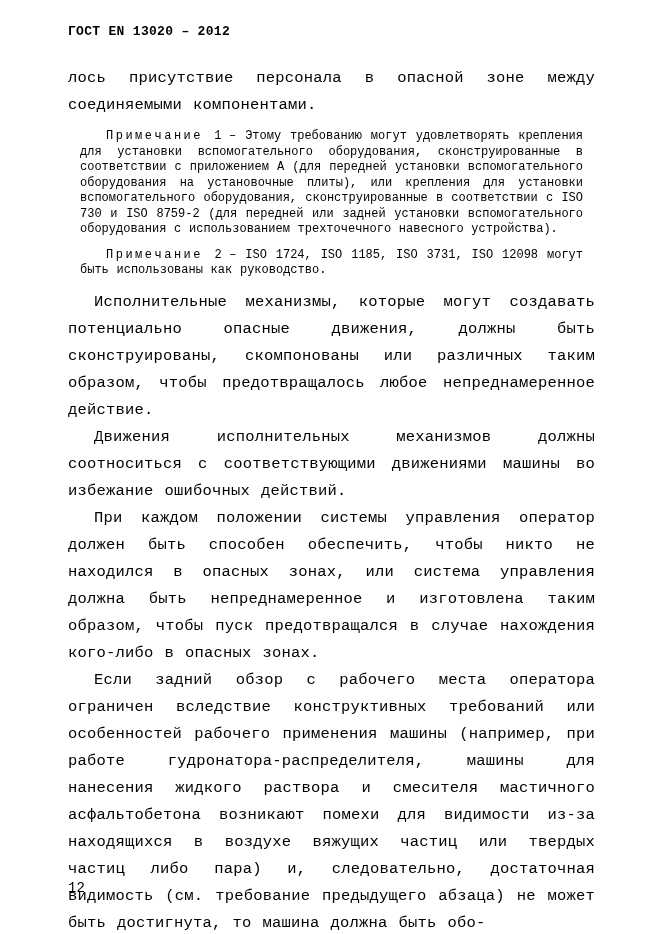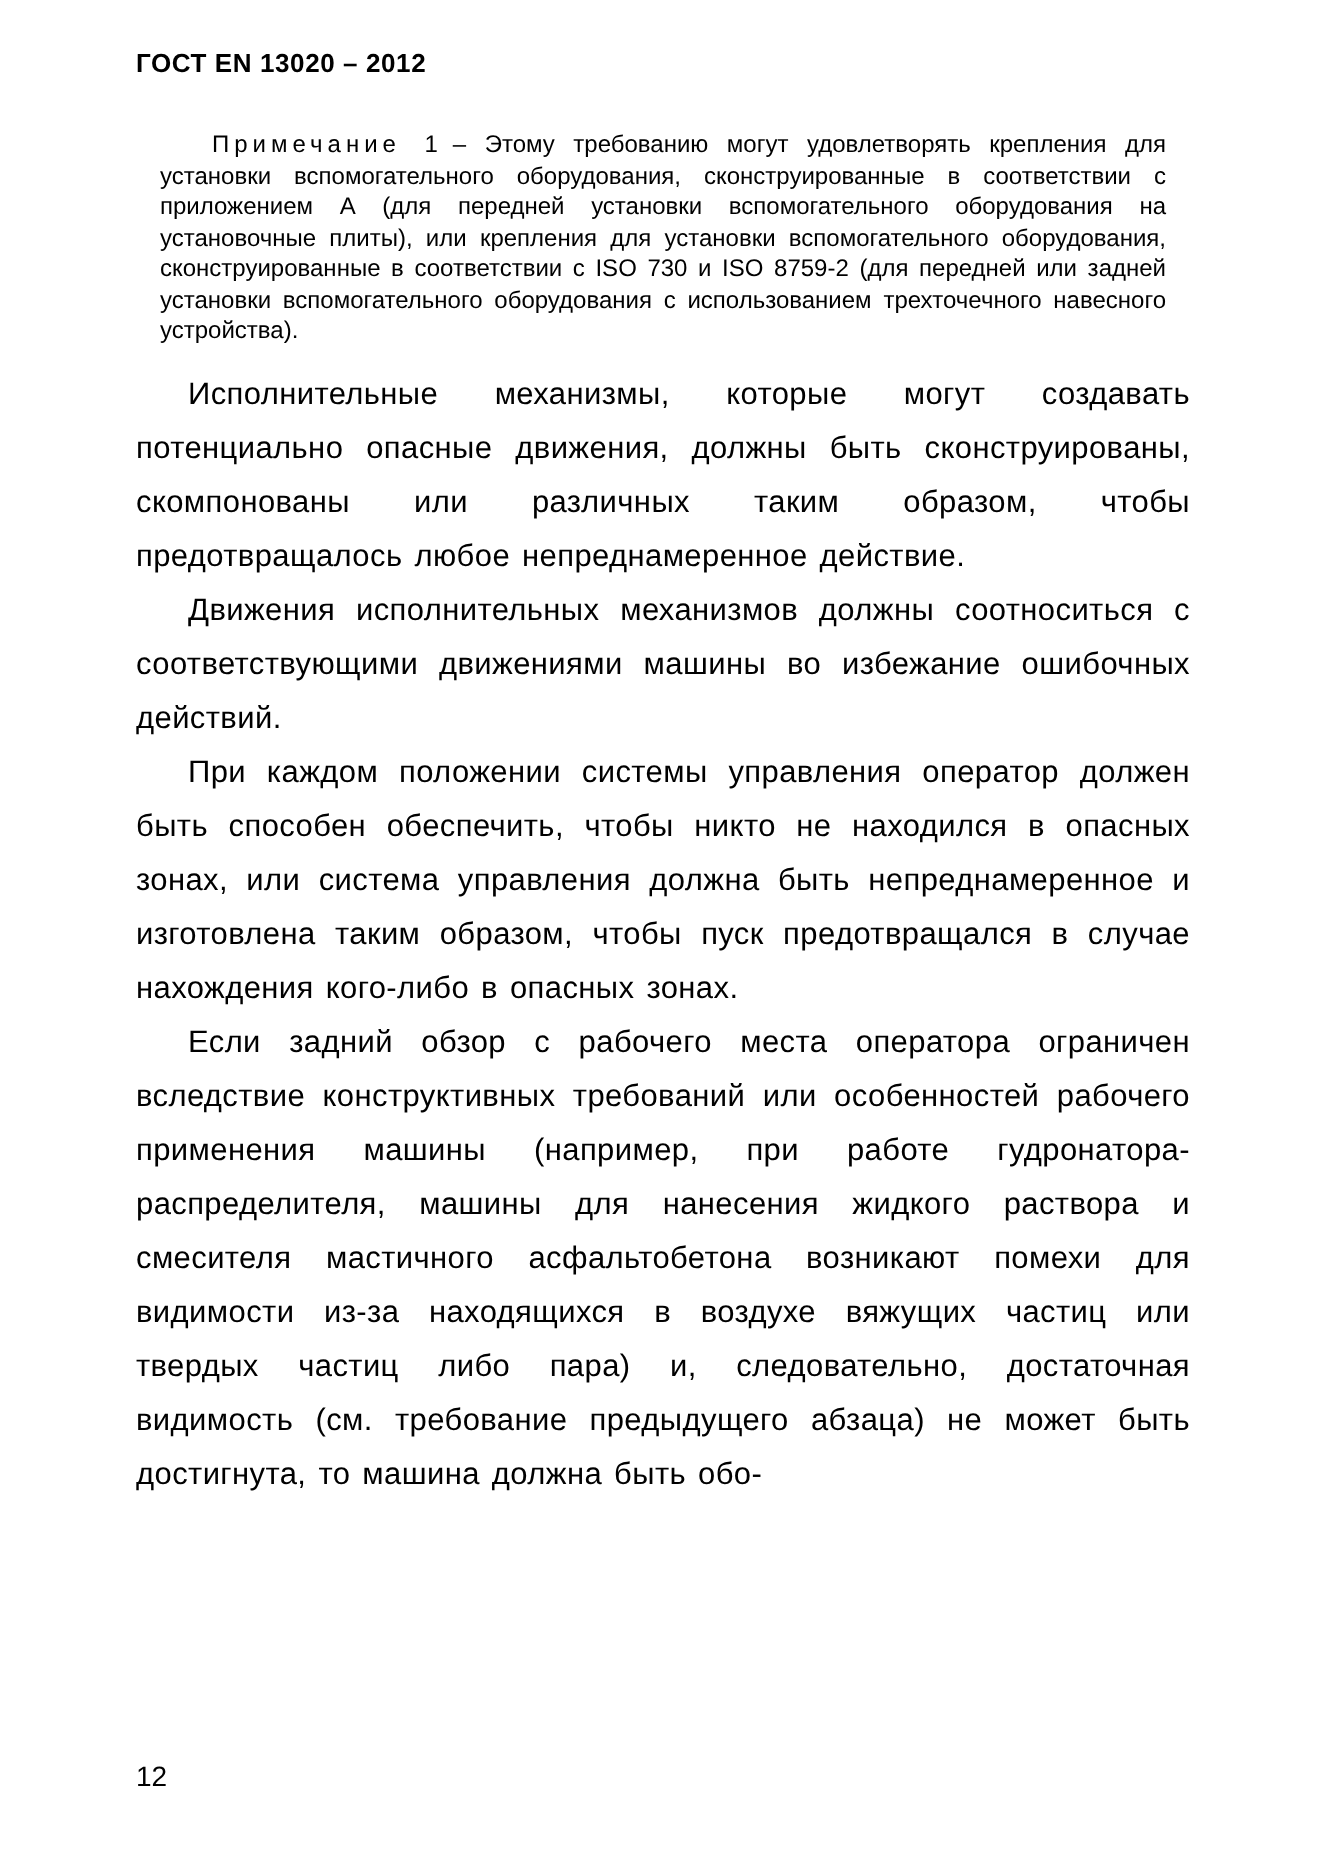--- a/index.html
+++ b/index.html
@@ -8,21 +8,21 @@
     background: #e8e8e8;
   }
   .page {
     position: relative;
     width: 661px;
     height: 934px;
     margin: 0 auto;
     background: #ffffff;
     box-sizing: border-box;
     padding: 24px 66px 0 68px;
-    font-family: Liberation Sans, sans-serif;
+    font-family: Liberation Mono, monospace;
     color: #000000;
     overflow: hidden;
   }
   .doc-header {
     font-weight: bold;
     font-size: 13px;
     letter-spacing: 0.3px;
   }
   .content {
     margin-top: 26px;
@@ -69,24 +69,26 @@
 </style>
 </head>
 <body>
 
 <div class="page">
 
   <div class="doc-header">ГОСТ EN 13020 – 2012</div>
 
   <div class="content">
 
+    <p class="body-para no-indent">лось присутствие персонала в опасной зоне между соединяемыми компонентами.</p>
 
     <p class="note"><span class="note-label">Примечание 1</span><span>– Этому требованию могут удовлетворять крепления для установки вспомогательного оборудования, сконструированные в соответствии с приложением А (для передней установки вспомогательного оборудования на установочные плиты), или крепления для установки вспомогательного оборудования, сконструированные в соответствии с ISO 730 и ISO 8759-2 (для передней или задней установки вспомогательного оборудования с использованием трехточечного навесного устройства).</span></p>
 
 
+    <p class="note"><span class="note-label">Примечание 2</span><span>– ISO 1724, ISO 1185, ISO 3731, ISO 12098 могут быть использованы как руководство.</span></p>
 
 
     <p class="body-para">Исполнительные механизмы, которые могут создавать потенциально опасные движения, должны быть сконструированы, скомпонованы или различных таким образом, чтобы предотвращалось любое непреднамеренное действие.</p>
 
 
     <p class="body-para">Движения исполнительных механизмов должны соотноситься с соответствующими движениями машины во избежание ошибочных действий.</p>
 
     <p class="body-para">При каждом положении системы управления оператор должен быть способен обеспечить, чтобы никто не находился в опасных зонах, или система управления должна быть непреднамеренное и изготовлена таким образом, чтобы пуск предотвращался в случае нахождения кого-либо в опасных зонах.</p>
 
     <p class="body-para">Если задний обзор с рабочего места оператора ограничен вследствие конструктивных требований или особенностей рабочего применения машины (например, при работе гудронатора-распределителя, машины для нанесения жидкого раствора и смесителя мастичного асфальтобетона возникают помехи для видимости из-за находящихся в воздухе вяжущих частиц или твердых частиц либо пара) и, следовательно, достаточная видимость (см. требование предыдущего абзаца) не может быть достигнута, то машина должна быть обо-</p>

